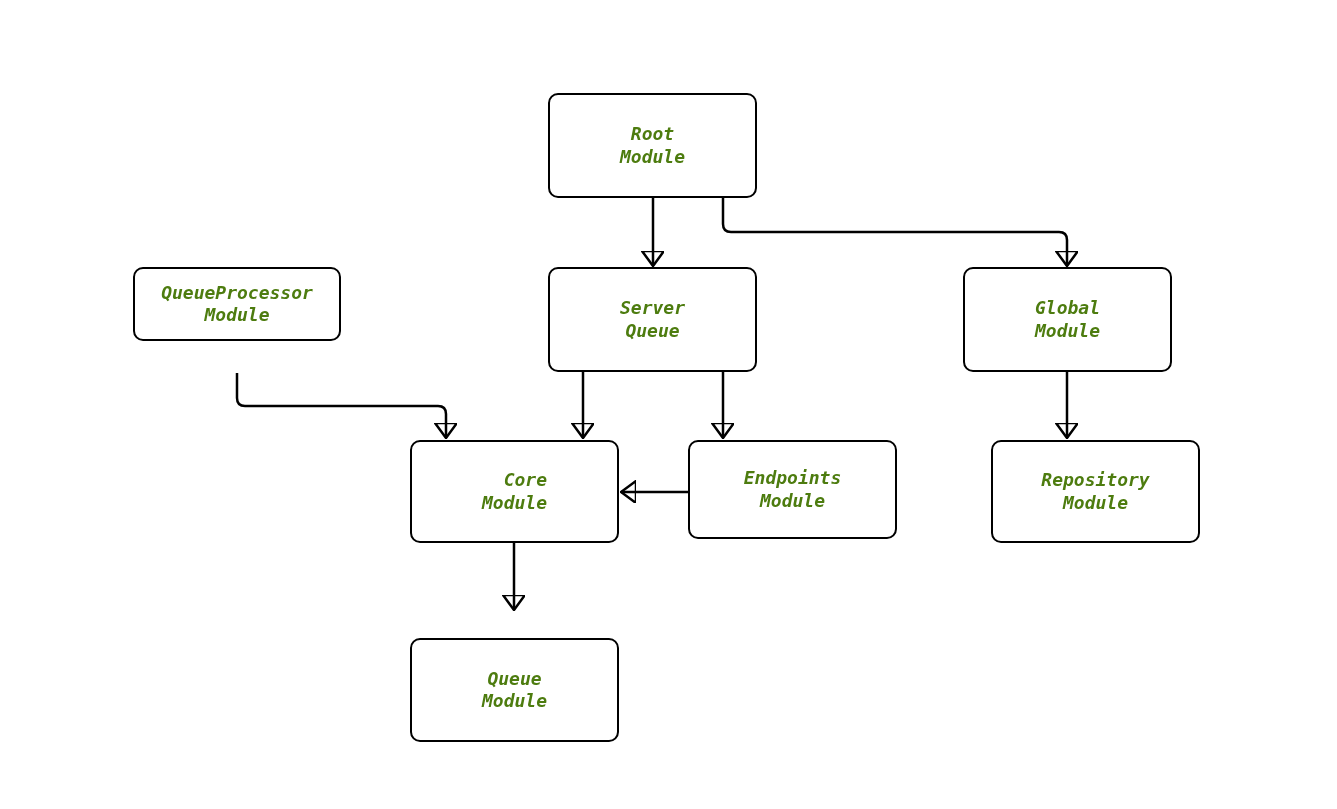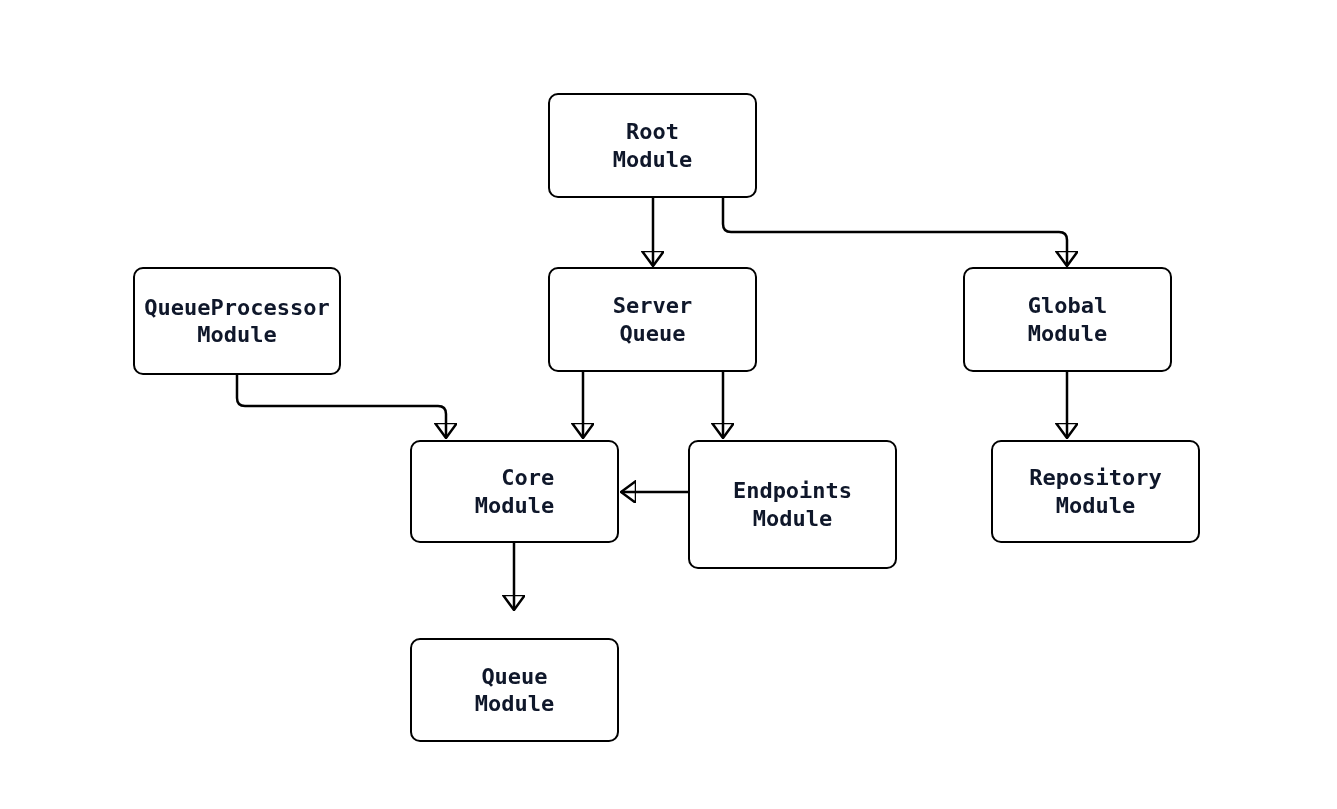--- a/index.html
+++ b/index.html
@@ -34,31 +34,32 @@
     border-radius: 10px;
     background: #ffffff;
     display: flex;
     align-items: center;
     justify-content: center;
     text-align: center;
   }
   .node .label {
     font-family: "DejaVu Sans Mono", monospace;
     font-weight: 700;
-    font-size: 22px;
+    font-size: 18px;
     line-height: 1.25;
-    color: #0f172a;
+    color: #4d7c0f;
     white-space: pre-line;
+    font-style: italic;
   }
   .node-root          { left: 548px; top:  93px; width: 209px; height: 105px; }
-  .node-queueprocessor{ left: 133px; top: 267px; width: 208px; height: 108px; }
+  .node-queueprocessor{ left: 133px; top: 267px; width: 208px; height: 74px; }
   .node-server        { left: 548px; top: 267px; width: 209px; height: 105px; }
   .node-global        { left: 963px; top: 267px; width: 209px; height: 105px; }
   .node-core          { left: 410px; top: 440px; width: 209px; height: 103px; text-align: right; }
-  .node-endpoints     { left: 688px; top: 440px; width: 209px; height: 129px; }
+  .node-endpoints     { left: 688px; top: 440px; width: 209px; height: 99px; }
   .node-repository    { left: 963px; top: 440px; width: 209px; height: 103px; margin-left: 28px; }
   .node-queue         { left: 410px; top: 638px; width: 209px; height: 104px; }
 </style>
 </head>
 <body>
 
 <div class="canvas">
 
   <svg class="edges" width="1337" height="809" viewBox="0 0 1337 809" xmlns="http://www.w3.org/2000/svg">
     <defs>

